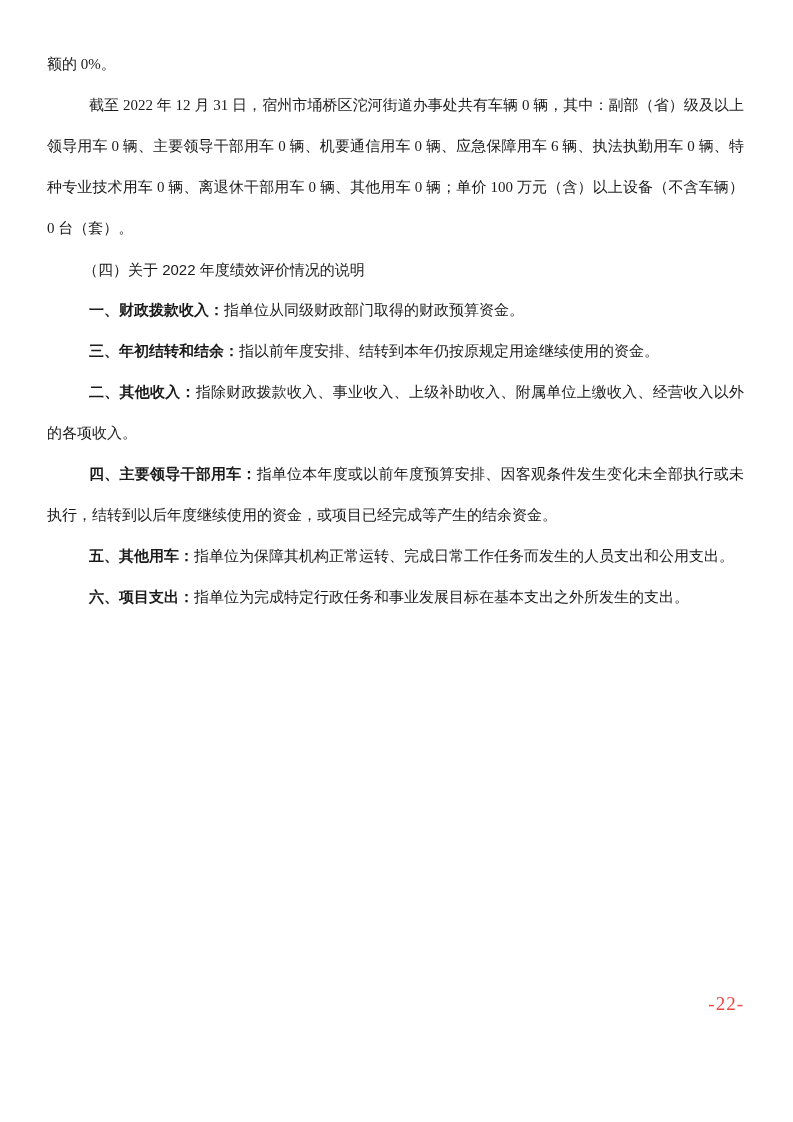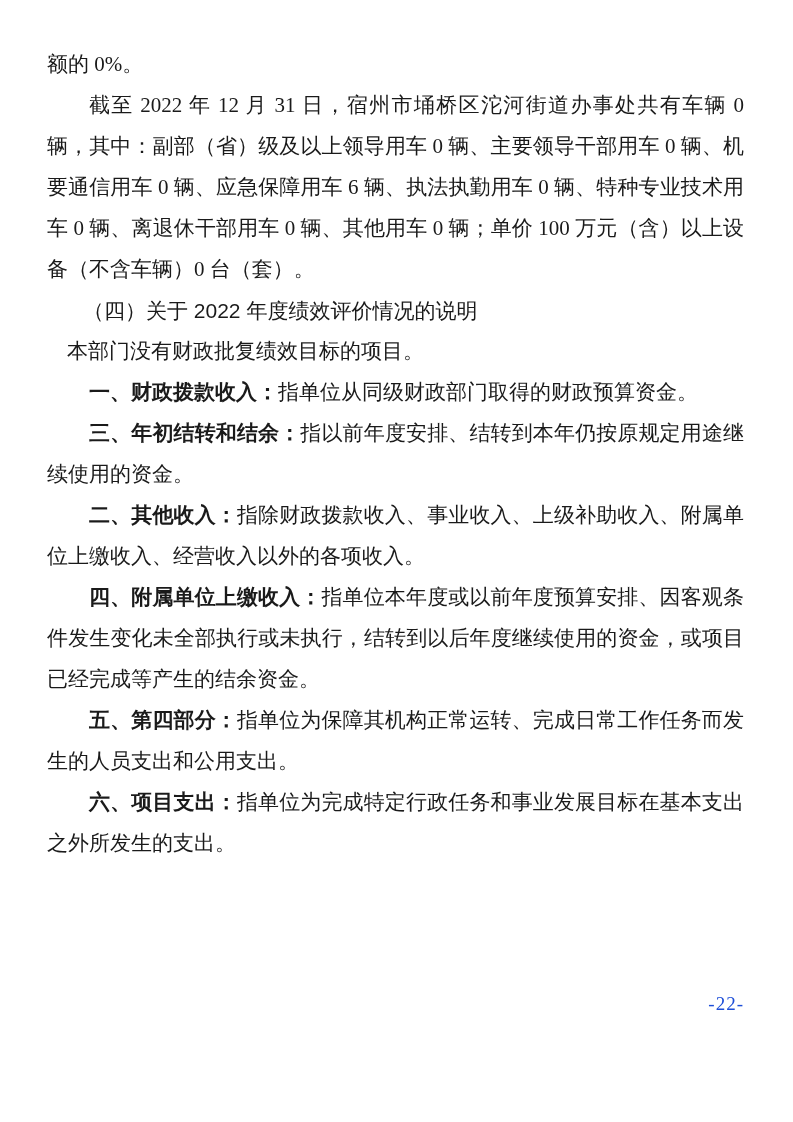--- a/index.html
+++ b/index.html
@@ -13,21 +13,21 @@
     height: 1122px;
     background: #ffffff;
     box-sizing: border-box;
     padding: 44px 49px 0 47px;
     color: #1a1a1a;
     font-family: "Liberation Serif", "DejaVu Serif", serif;
     overflow: hidden;
   }
   .page p, .page h2 {
     margin: 0;
-    font-size: 21px;
+    font-size: 15px;
     font-weight: normal;
     line-height: 41px;
     text-align: justify;
   }
   .tail {
     text-indent: 0;
   }
   .heading {
     font-weight: bold;
     font-family: "Liberation Sans", "DejaVu Sans", sans-serif;
@@ -59,45 +59,44 @@
     font-weight: bold;
     font-family: Liberation Serif, serif;
   }
   .page-number {
     position: absolute;
     top: 993px;
     right: 49px;
     font-size: 19px;
     line-height: 22px;
     letter-spacing: 1px;
-    color: #1d4ed8;
+    color: #ef4444;
   }
 </style>
 </head>
 <body>
 
 <div class="page">
 
   <p class="tail">额的 0%。</p>
 
 
   <p class="indent-2">截至 2022 年 12 月 31 日，宿州市埇桥区沱河街道办事处共有车辆 0 辆，其中：副部（省）级及以上领导用车 0 辆、主要领导干部用车 0 辆、机要通信用车 0 辆、应急保障用车 6 辆、执法执勤用车 0 辆、特种专业技术用车 0 辆、离退休干部用车 0 辆、其他用车 0 辆；单价 100 万元（含）以上设备（不含车辆）0 台（套）。</p>
 
   <h2 class="heading heading-4">（四）关于 2022 年度绩效评价情况的说明</h2>
 
-  <p class="indent-1">本部门没有财政批复绩效目标的项目。</p>
 
 
   <p class="gloss"><span class="term">一、财政拨款收入：</span><span>指单位从同级财政部门取得的财政预算资金。</span></p>
 
   <p class="gloss"><span class="term">三、年初结转和结余：</span><span>指以前年度安排、结转到本年仍按原规定用途继续使用的资金。</span></p>
 
   <p class="gloss"><span class="term">二、其他收入：</span><span>指除财政拨款收入、事业收入、上级补助收入、附属单位上缴收入、经营收入以外的各项收入。</span></p>
 
-  <p class="gloss"><span class="term">四、附属单位上缴收入：</span><span>指单位本年度或以前年度预算安排、因客观条件发生变化未全部执行或未执行，结转到以后年度继续使用的资金，或项目已经完成等产生的结余资金。</span></p>
+  <p class="gloss"><span class="term">四、主要领导干部用车：</span><span>指单位本年度或以前年度预算安排、因客观条件发生变化未全部执行或未执行，结转到以后年度继续使用的资金，或项目已经完成等产生的结余资金。</span></p>
 
-  <p class="gloss"><span class="term">五、第四部分：</span><span>指单位为保障其机构正常运转、完成日常工作任务而发生的人员支出和公用支出。</span></p>
+  <p class="gloss"><span class="term">五、其他用车：</span><span>指单位为保障其机构正常运转、完成日常工作任务而发生的人员支出和公用支出。</span></p>
 
   <p class="gloss"><span class="term">六、项目支出：</span><span>指单位为完成特定行政任务和事业发展目标在基本支出之外所发生的支出。</span></p>
 
   <div class="page-number">-22-</div>
 
 </div>
 
 </body></html>

